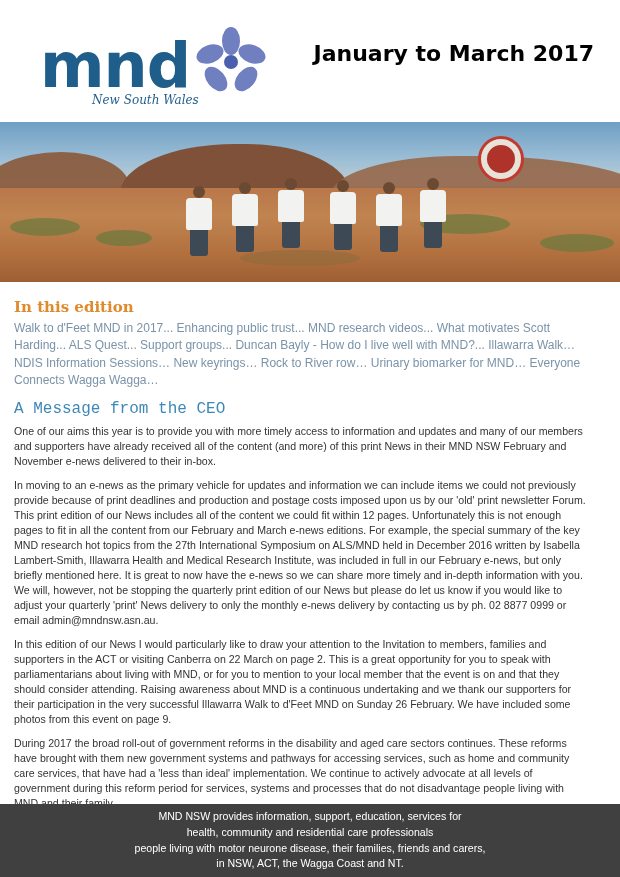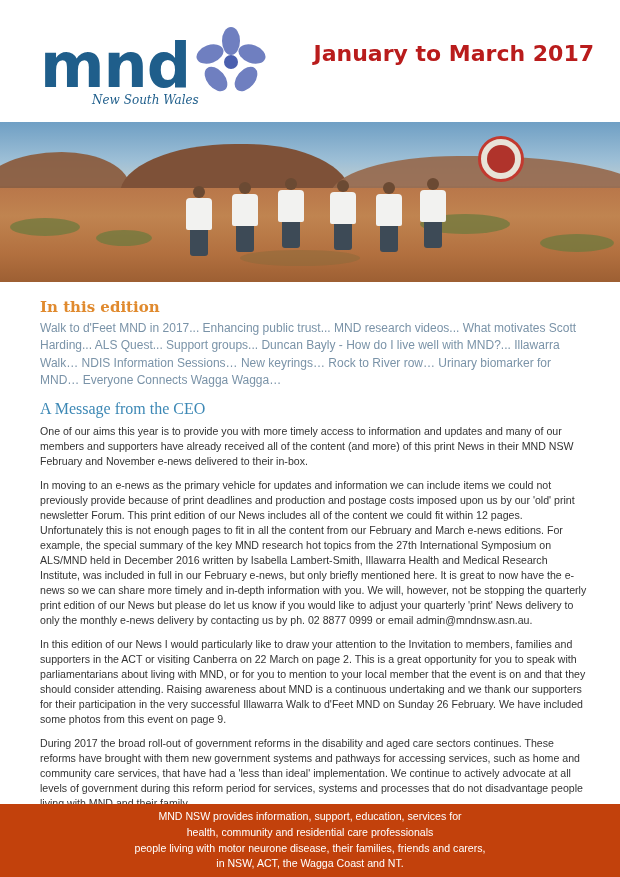--- a/index.html
+++ b/index.html
@@ -65,21 +65,21 @@
     font-family: "DejaVu Sans", sans-serif;
     font-size: 30px;
     font-weight: bold;
     color: #e8a33d;
     line-height: 1.1;
   }
   .news-dates {
     font-family: "DejaVu Sans", sans-serif;
     font-size: 22px;
     font-weight: bold;
-    color: #b91c1c;
+    color: #000000;
     line-height: 1.2;
     margin-left: 8px;
   }
 
   
   .banner {
     position: relative;
     width: 620px;
     height: 160px;
     overflow: hidden;
@@ -137,36 +137,36 @@
     background: #e8e3d8;
     border: 3px solid #c2392f;
   }
   .banner .badge-inner {
     position: absolute; inset: 6px; border-radius: 50%;
     background: #b0332b;
   }
 
   
   .content {
-    padding: 10px 32px 0 40px;
+    padding: 10px 32px 0 14px;
   }
   .edition-title {
     font-family: "DejaVu Serif", serif;
     font-weight: bold;
     font-size: 15px;
     color: #e08a2e;
     margin: 6px 0 4px 0;
   }
   .edition-list {
     font-size: 12px;
     line-height: 1.45;
     color: #7a93a8;
   }
   .ceo-title {
-    font-family: Liberation Serif, serif;
+    font-family: Liberation Mono, monospace;
     font-size: 16px;
     color: #3d88b5;
     margin: 10px 0 6px 0;
     font-weight: normal;
   }
   .para {
     font-size: 10.6px;
     line-height: 1.42;
     color: #333333;
     margin: 0 0 9px 0;
@@ -179,21 +179,21 @@
     color: #222;
     margin-top: 6px;
   }
 
   
   .footer {
     position: absolute;
     left: 0; bottom: 0;
     width: 620px;
     height: 73px;
-    background: #c2410c;
+    background: #404040;
     color: #ffffff;
     display: flex;
     flex-direction: column;
     align-items: center;
     justify-content: center;
     text-align: center;
   }
   .footer-line {
     font-size: 10.6px;
     line-height: 1.5;

